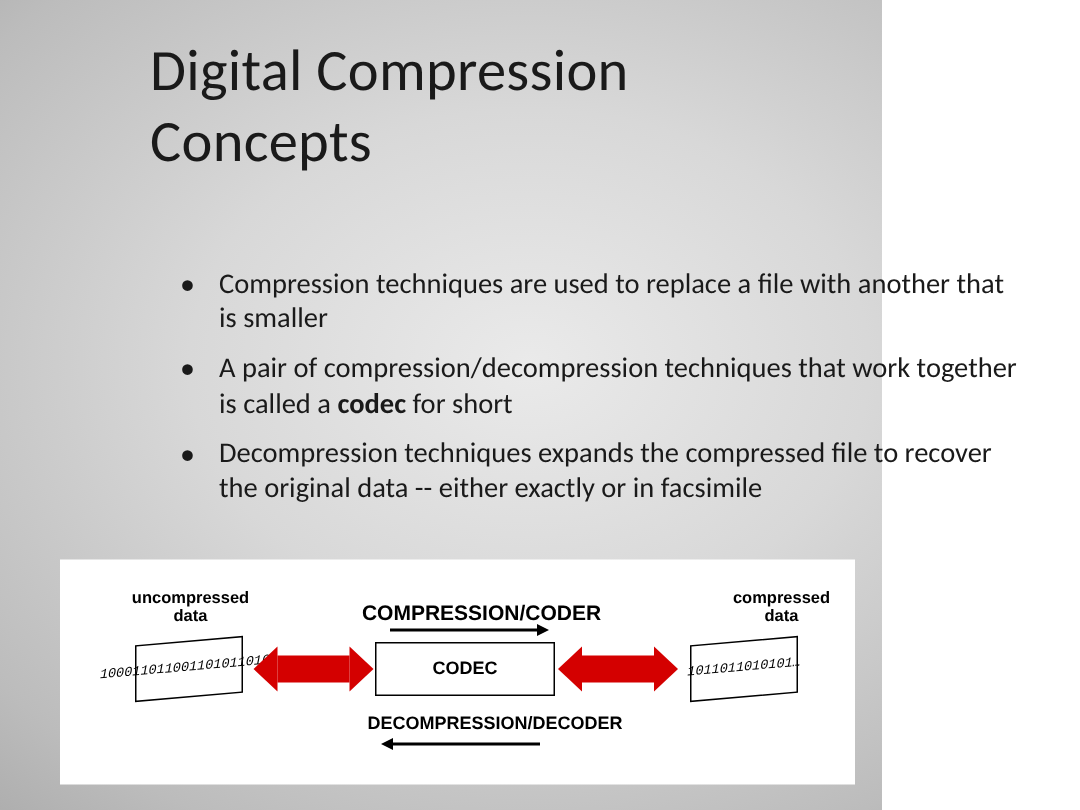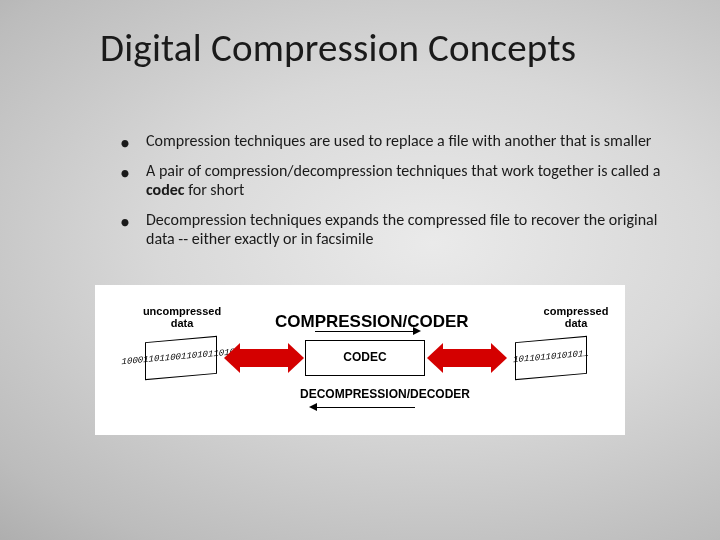--- a/index.html
+++ b/index.html
@@ -4,21 +4,21 @@
 <style>
   html, body {
     margin: 0;
     padding: 0;
     width: 720px;
     height: 540px;
     overflow: hidden;
     font-family: Calibri, "Segoe UI", Arial, sans-serif;
   }
   .slide {
-    width: 720px;
+    width: 588px;
     height: 540px;
     background: radial-gradient(ellipse 110% 90% at 60% 45%, #eaeaea 0%, #d8d8d8 35%, #bcbcbc 70%, #9a9a9a 100%);
     box-sizing: border-box;
     padding: 24px 40px 20px 40px;
     position: relative;
   }
   .title {
     font-size: 39px;
     color: #1a1a1a;
     margin: 0 0 60px 60px;
@@ -26,21 +26,21 @@
     letter-spacing: .2px;
   }
   .bullets {
     margin: 0 0 0 80px;
     padding: 0;
     list-style: none;
     width: 560px;
   }
   .bullets li {
     position: relative;
-    font-size: 16px;
+    font-size: 19px;
     line-height: 1.22;
     color: #1a1a1a;
     margin-bottom: 4px;
     padding-left: 26px;
     margin-top: 10px;
   }
   .bullets li::before {
     content: "•";
     position: absolute;
     left: 0;
@@ -104,21 +104,21 @@
   .dlabel {
     position: absolute;
     font-size: 11px;
     font-weight: 700;
     text-align: center;
     line-height: 1.1;
     color: #000;
   }
   .dlabel.uncompressed { top: 20px; left: 42px; width: 90px; }
   .dlabel.compressed   { top: 20px; left: 436px; width: 90px; }
-  .dlabel.cc           { top: 28px; left: 180px; width: 170px; font-size: 17px; }
+  .dlabel.cc           { top: 28px; left: 196px; width: 170px; font-size: 14px; }
   .dlabel.dd           { top: 103px; left: 175px; width: 200px; font-size: 12px; text-align: right; }
 
   
   .thin-arrow {
     position: absolute;
     height: 1.5px;
     background: #000;
   }
   .thin-arrow::after {
     content: "";

